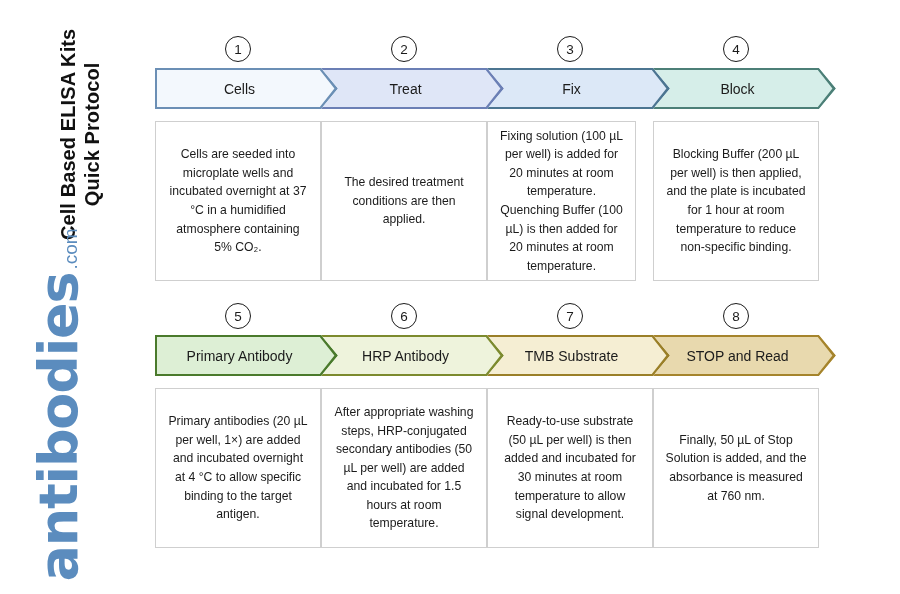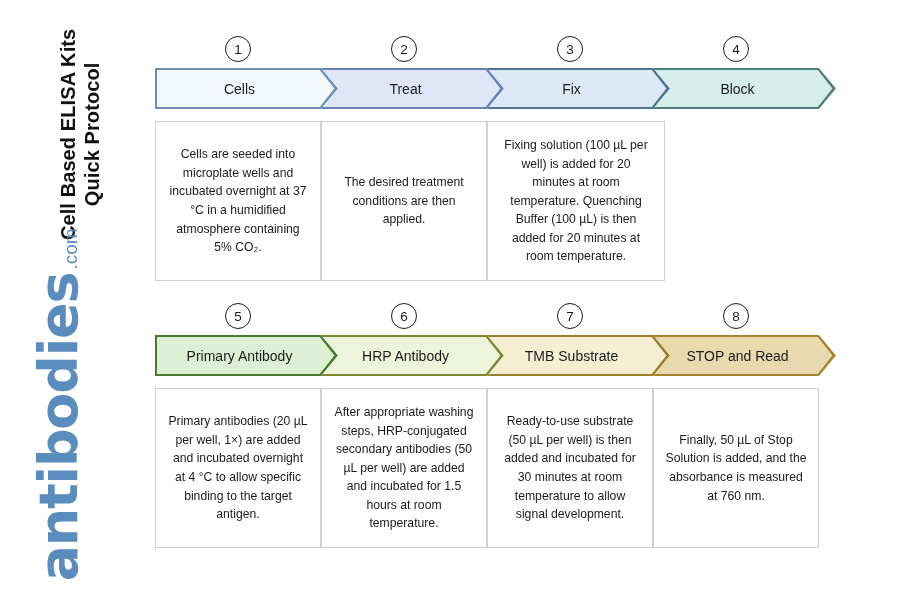--- a/index.html
+++ b/index.html
@@ -130,22 +130,25 @@
         <div class="chev-notch" style="background: rgb(76, 127, 119);"></div>
       </div>
     </div>
   <div class="desc-strip">
       <div class="desc-box" style="left: 0px; width: 166px; border-color: rgb(207, 207, 207);">
         <div class="desc-text">Cells are seeded into microplate wells and incubated overnight at 37 °C in a humidified atmosphere containing 5% CO₂.</div>
       </div>
       <div class="desc-box" style="left: 166px; width: 166px; border-color: rgb(207, 207, 207);">
         <div class="desc-text">The desired treatment conditions are then applied.</div>
       </div>
-      <div class="desc-box" style="left: 332px; width: 178px; border-color: rgb(207, 207, 207);">
+      <div class="desc-box" style="left: 332px; width: 149px; border-color: rgb(207, 207, 207);">
         <div class="desc-text">Fixing solution (100 µL per well) is added for 20 minutes at room temperature. Quenching Buffer (100 µL) is then added for 20 minutes at room temperature.</div>
+      </div>
+      <div class="desc-box" style="left: 498px; width: 166px; border-color: rgb(207, 207, 207);">
+        <div class="desc-text">Blocking Buffer (200 µL per well) is then applied, and the plate is incubated for 1 hour at room temperature to reduce non-specific binding.</div>
       </div>
     </div>
 </div>
 
 <div class="flow-row" id="row-2">
   <div class="num-strip">
       <div class="num-circle" style="left: 83px;">5</div>
       <div class="num-circle" style="left: 249px;">6</div>
       <div class="num-circle" style="left: 415px;">7</div>
       <div class="num-circle" style="left: 581px;">8</div>

